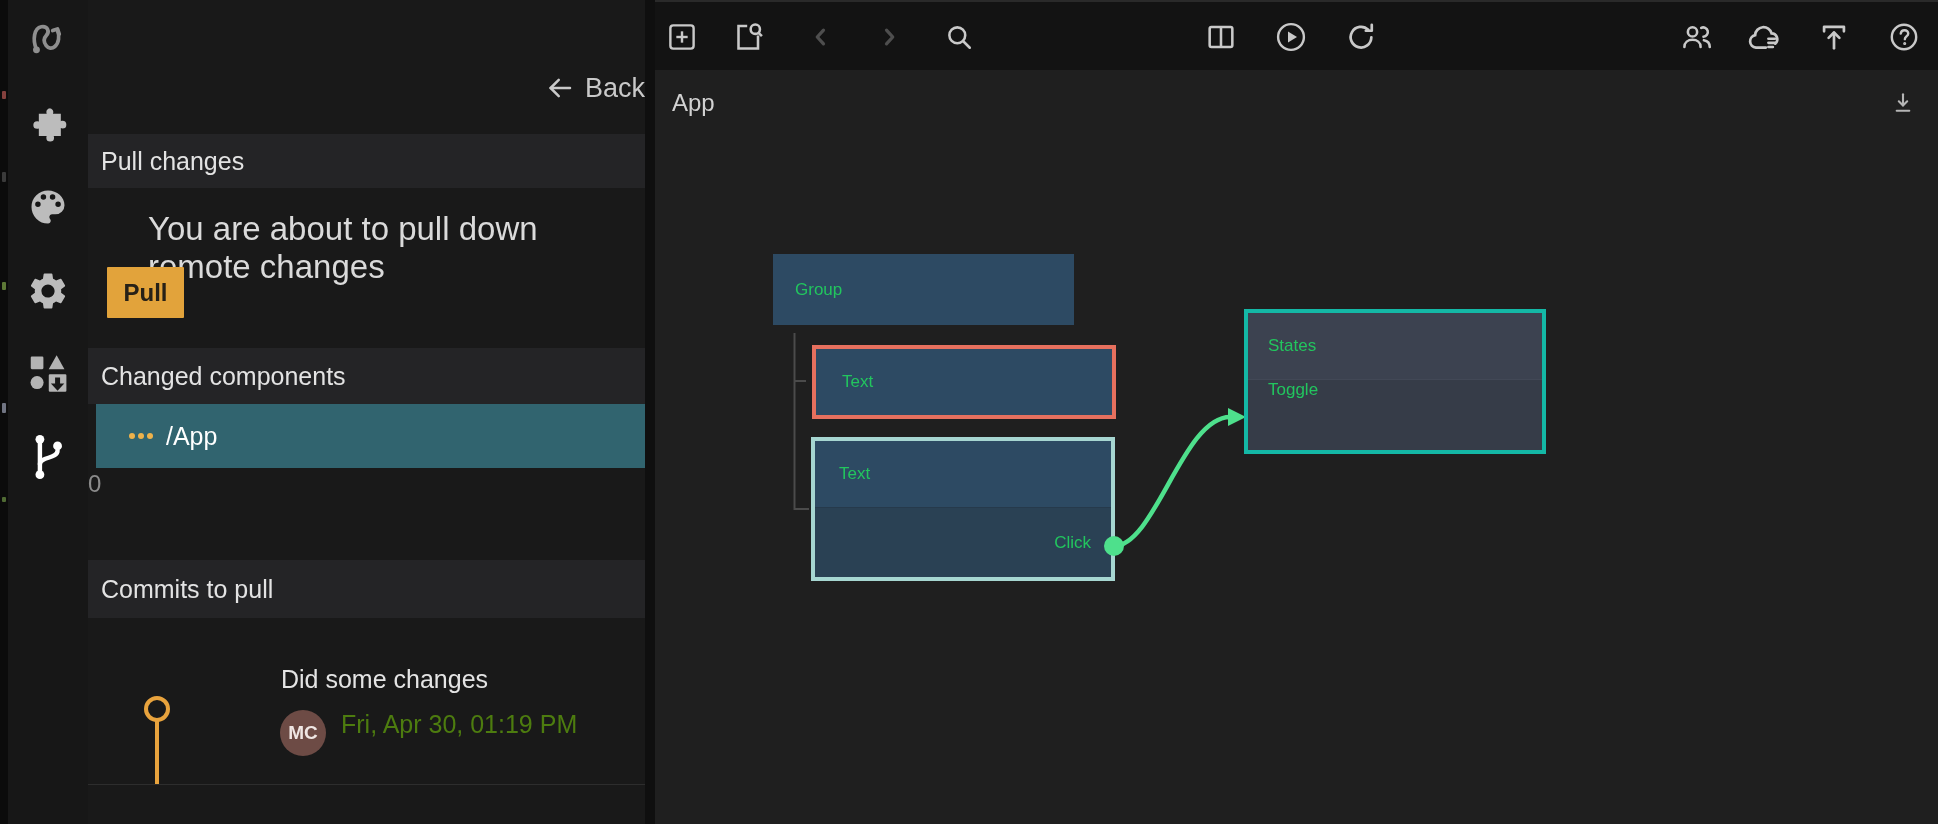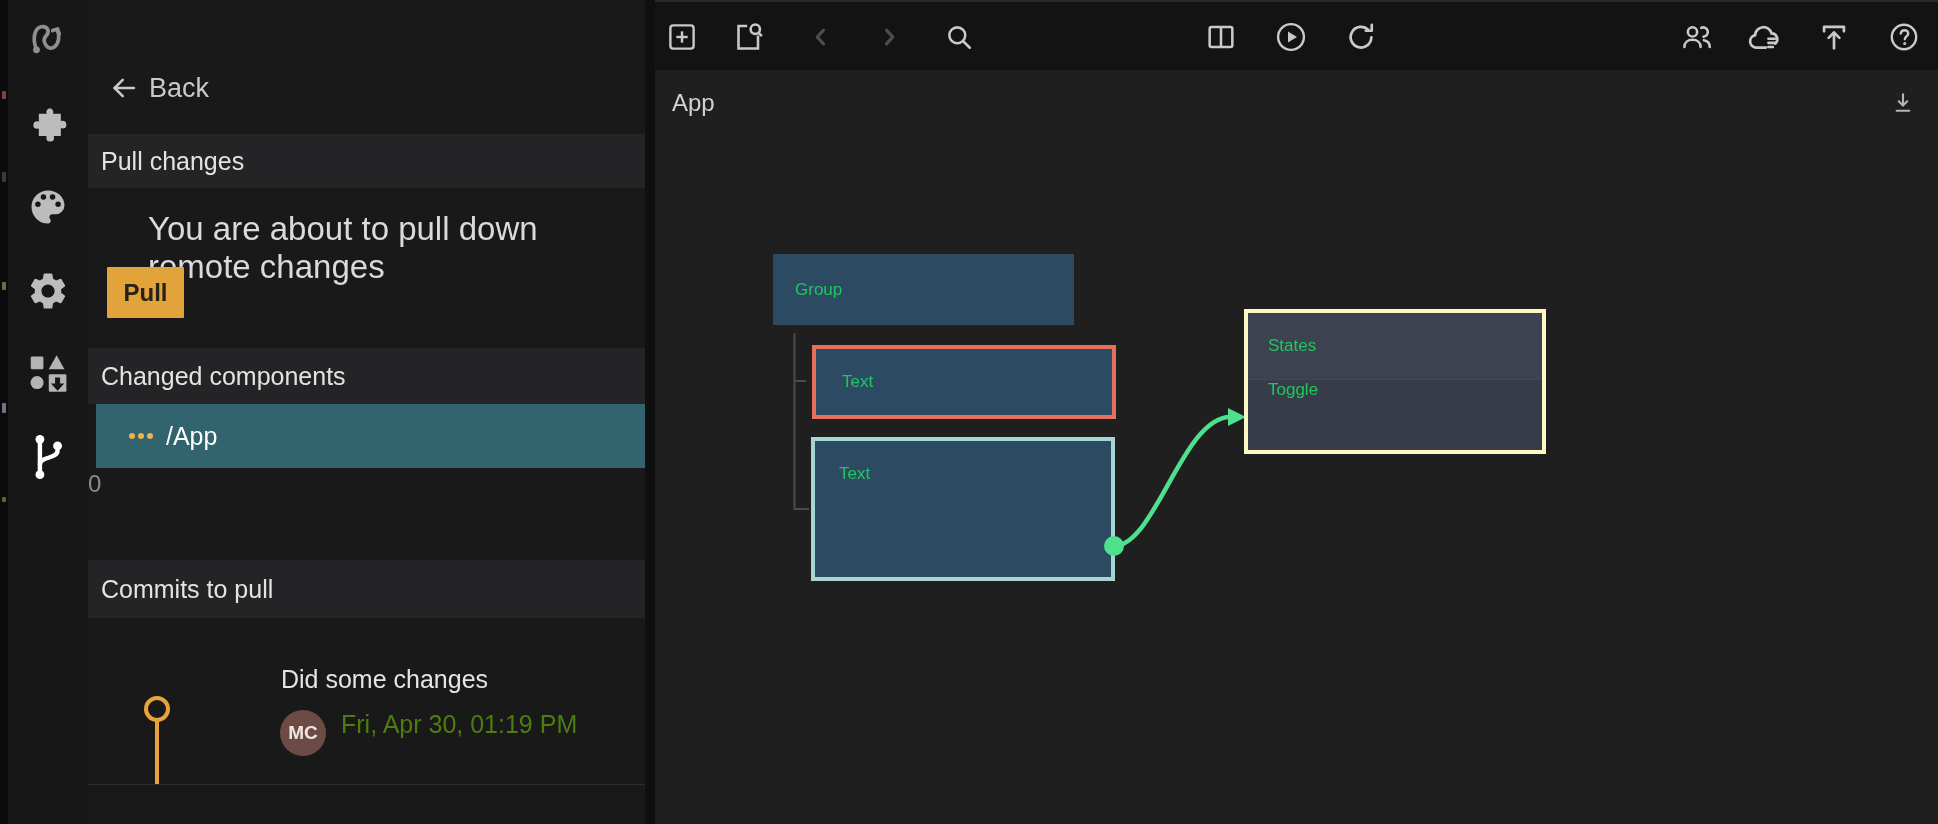--- a/index.html
+++ b/index.html
@@ -12,21 +12,21 @@
   .edge-strip .speck { position:absolute; left:2px; width:4px; border-radius:1px; }
 
   
   .rail { position:absolute; left:8px; top:0; width:80px; height:824px; background:#171717; }
   .rail .rail-icon { position:absolute; left:0; width:80px; height:48px;
                      display:flex; align-items:center; justify-content:center; }
 
   
   .sidebar { position:absolute; left:88px; top:0; width:557px; height:824px; background:#191919; }
   .back-row { position:absolute; left:0; top:60px; width:100%; height:56px;
-              display:flex; align-items:center; padding-left:21px; gap:10px; }
+              display:flex; align-items:center; padding-left:21px; gap:10px;justify-content:flex-end; }
   .back-row .back-label { color:#c9c9c9; font-size:27px; }
   .section-header { position:absolute; left:0; width:100%; background:#242426;
                     display:flex; align-items:center; padding-left:13px;
                     color:#e3e3e3; font-size:25px; }
   .sh-pull { top:134px; height:54px; }
   .sh-changed { top:348px; height:56px; }
   .sh-commits { top:560px; height:58px; }
   .pull-message { position:absolute; left:20px; top:210px; color:#dadada; font-size:33px;margin-left:40px; }
   .pull-btn { position:absolute; left:19px; top:267px; width:77px; height:51px;
               background:#e2a33b; border:none; border-radius:1px;
@@ -74,21 +74,21 @@
   .node-group .title-row { height:71px; padding-left:22px; }
   .node-text1 { left:157px; top:275px; width:304px; height:74px;
                 background:#2d4a63; border:4px solid #e6705e; }
   .node-text2 { left:156px; top:367px; width:304px; height:144px; border:4px solid #a6d6d1;
                 background:#2d4a63; }
   .node-text2 .row-top { height:66px; display:flex; align-items:center; padding-left:24px;
                          background:#2d4a63; }
   .node-text2 .row-bottom { height:70px; background:#2a4154; border-top:1px solid #263a4c;
                             display:flex; align-items:center; justify-content:flex-end;
                             padding-right:20px; }
-  .node-states { left:589px; top:239px; width:302px; height:145px; border:4px solid #fef9c3;
+  .node-states { left:589px; top:239px; width:302px; height:145px; border:4px solid #14b8a6;
                  background:#363c48; }
   .node-states .row-top { height:66px; display:flex; align-items:center; padding-left:20px;
                           background:#3c4250; }
   .node-states .row-bottom { height:71px; display:flex; align-items:flex-start; padding-left:20px;
                              background:#363c48; border-top:1px solid #424856; }
   .out-dot { position:absolute; left:449px; top:466px; width:20px; height:20px;
              border-radius:50%; background:#4ee08c; }
 </style>
 </head>
 <body>
@@ -312,20 +312,23 @@
       <div class="node node-text1">
         <div class="title-row">
             <span>Text</span>
           </div>
       </div>
 
       <div class="node node-text2">
         <div class="row-top">
             <span>Text</span>
           </div>
+        <div class="row-bottom">
+            <span>Click</span>
+          </div>
       </div>
 
       <div class="out-dot"></div>
 
       <div class="node node-states">
         <div class="row-top">
             <span>States</span>
           </div>
         <div class="row-bottom">
             <span>Toggle</span>

